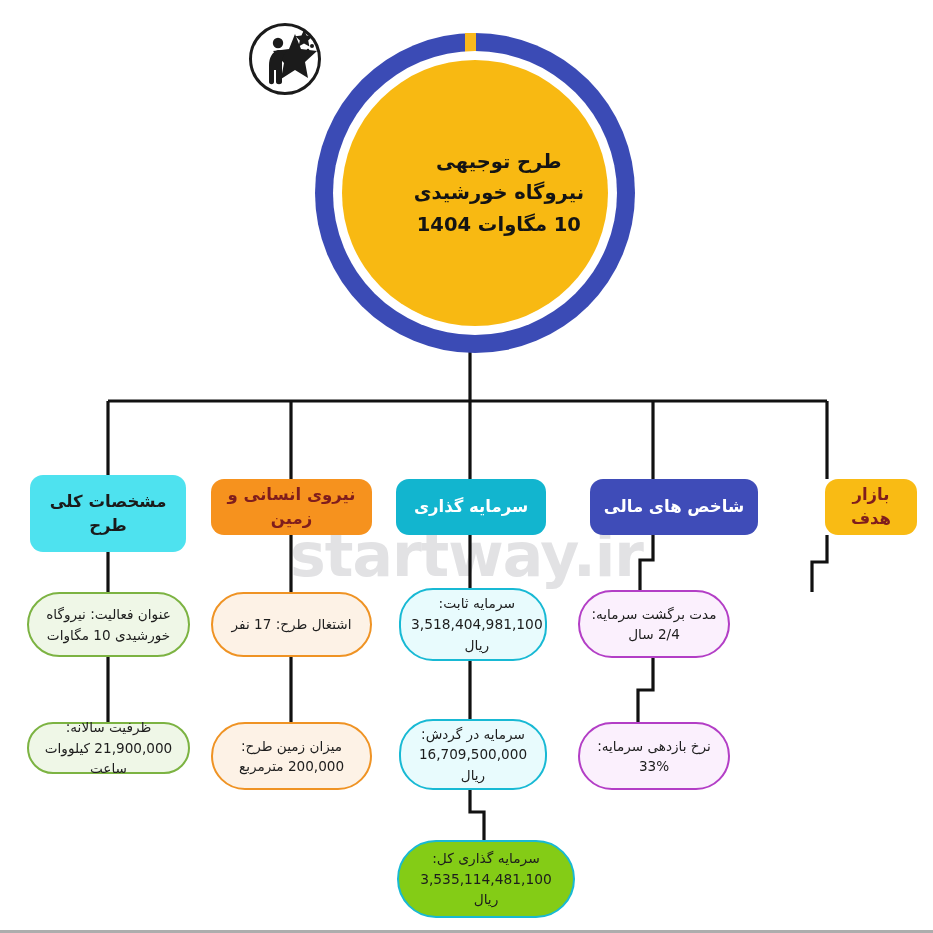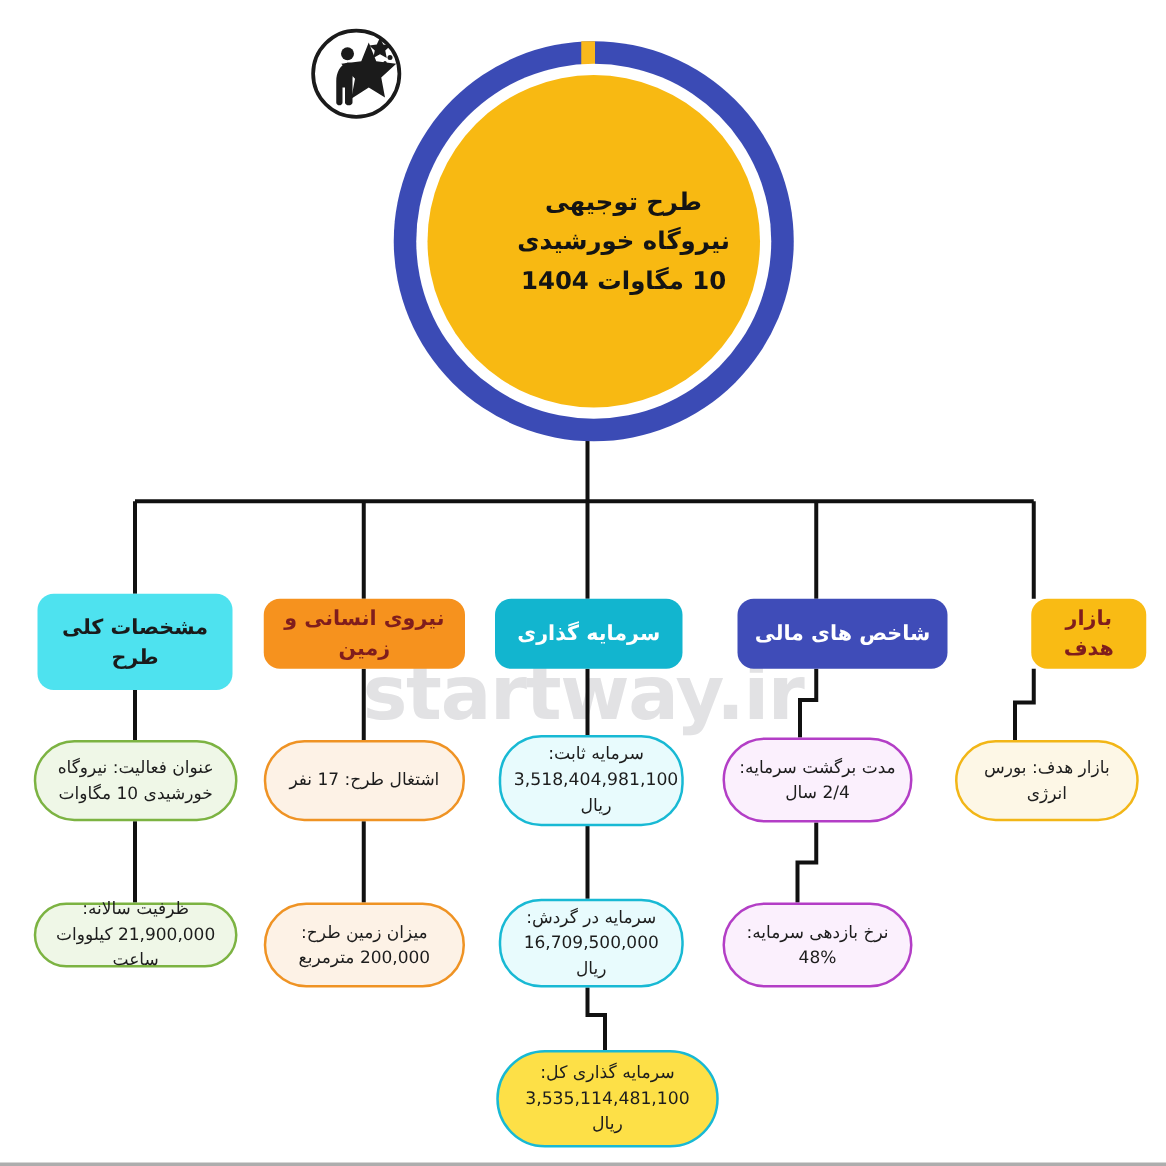--- a/index.html
+++ b/index.html
@@ -226,44 +226,41 @@
     <span style="white-space:pre-line;">سرمایه ثابت:
 3,518,404,981,100
 ریال</span>
   </div>
 
   <div class="pill" style="left:578px;top:590px;width:152px;height:68px;border-color:#b33ec6;background:#fbf0fd;">
     <span style="white-space:pre-line;">مدت برگشت سرمایه:
 2/4 سال</span>
   </div>
 
-  <div class="pill" style="left:764px;top:592px;width:147px;height:65px;border-color:#f2b617;background:#fdf7e6;">
-    <span style="white-space:pre-line;">بازار هدف: بورس انرژی</span>
-  </div>
 
   <div class="pill" style="left:27px;top:722px;width:163px;height:52px;border-color:#7cb342;background:#eff7e7;">
     <span style="white-space:pre-line;">ظرفیت سالانه:
 21,900,000 کیلووات
 ساعت</span>
   </div>
 
   <div class="pill" style="left:211px;top:722px;width:161px;height:68px;border-color:#ef9324;background:#fdf2e6;">
     <span style="white-space:pre-line;">میزان زمین طرح:
 200,000 مترمربع</span>
   </div>
 
   <div class="pill" style="left:399px;top:719px;width:148px;height:71px;border-color:#18b9d4;background:#e8fbfd;">
     <span style="white-space:pre-line;">سرمایه در گردش:
 16,709,500,000 ریال</span>
   </div>
 
   <div class="pill" style="left:578px;top:722px;width:152px;height:68px;border-color:#b33ec6;background:#fbf0fd;">
     <span style="white-space:pre-line;">نرخ بازدهی سرمایه:
-48%</span>
-  </div>
-
-  <div class="pill big" style="left:397px;top:840px;width:178px;height:78px;border-color:#18b9d4;background:#fde047;border-radius:40px;justify-content:center;">
+33%</span>
+  </div>
+
+  <div class="pill big" style="left:397px;top:840px;width:178px;height:78px;border-color:#18b9d4;background:#84cc16;border-radius:40px;justify-content:center;">
     <span style="white-space:pre-line;">سرمایه گذاری کل:
 3,535,114,481,100 ریال</span>
   </div>
 
   <div class="footer-rule"></div>
 </div>
 
 </body></html>

